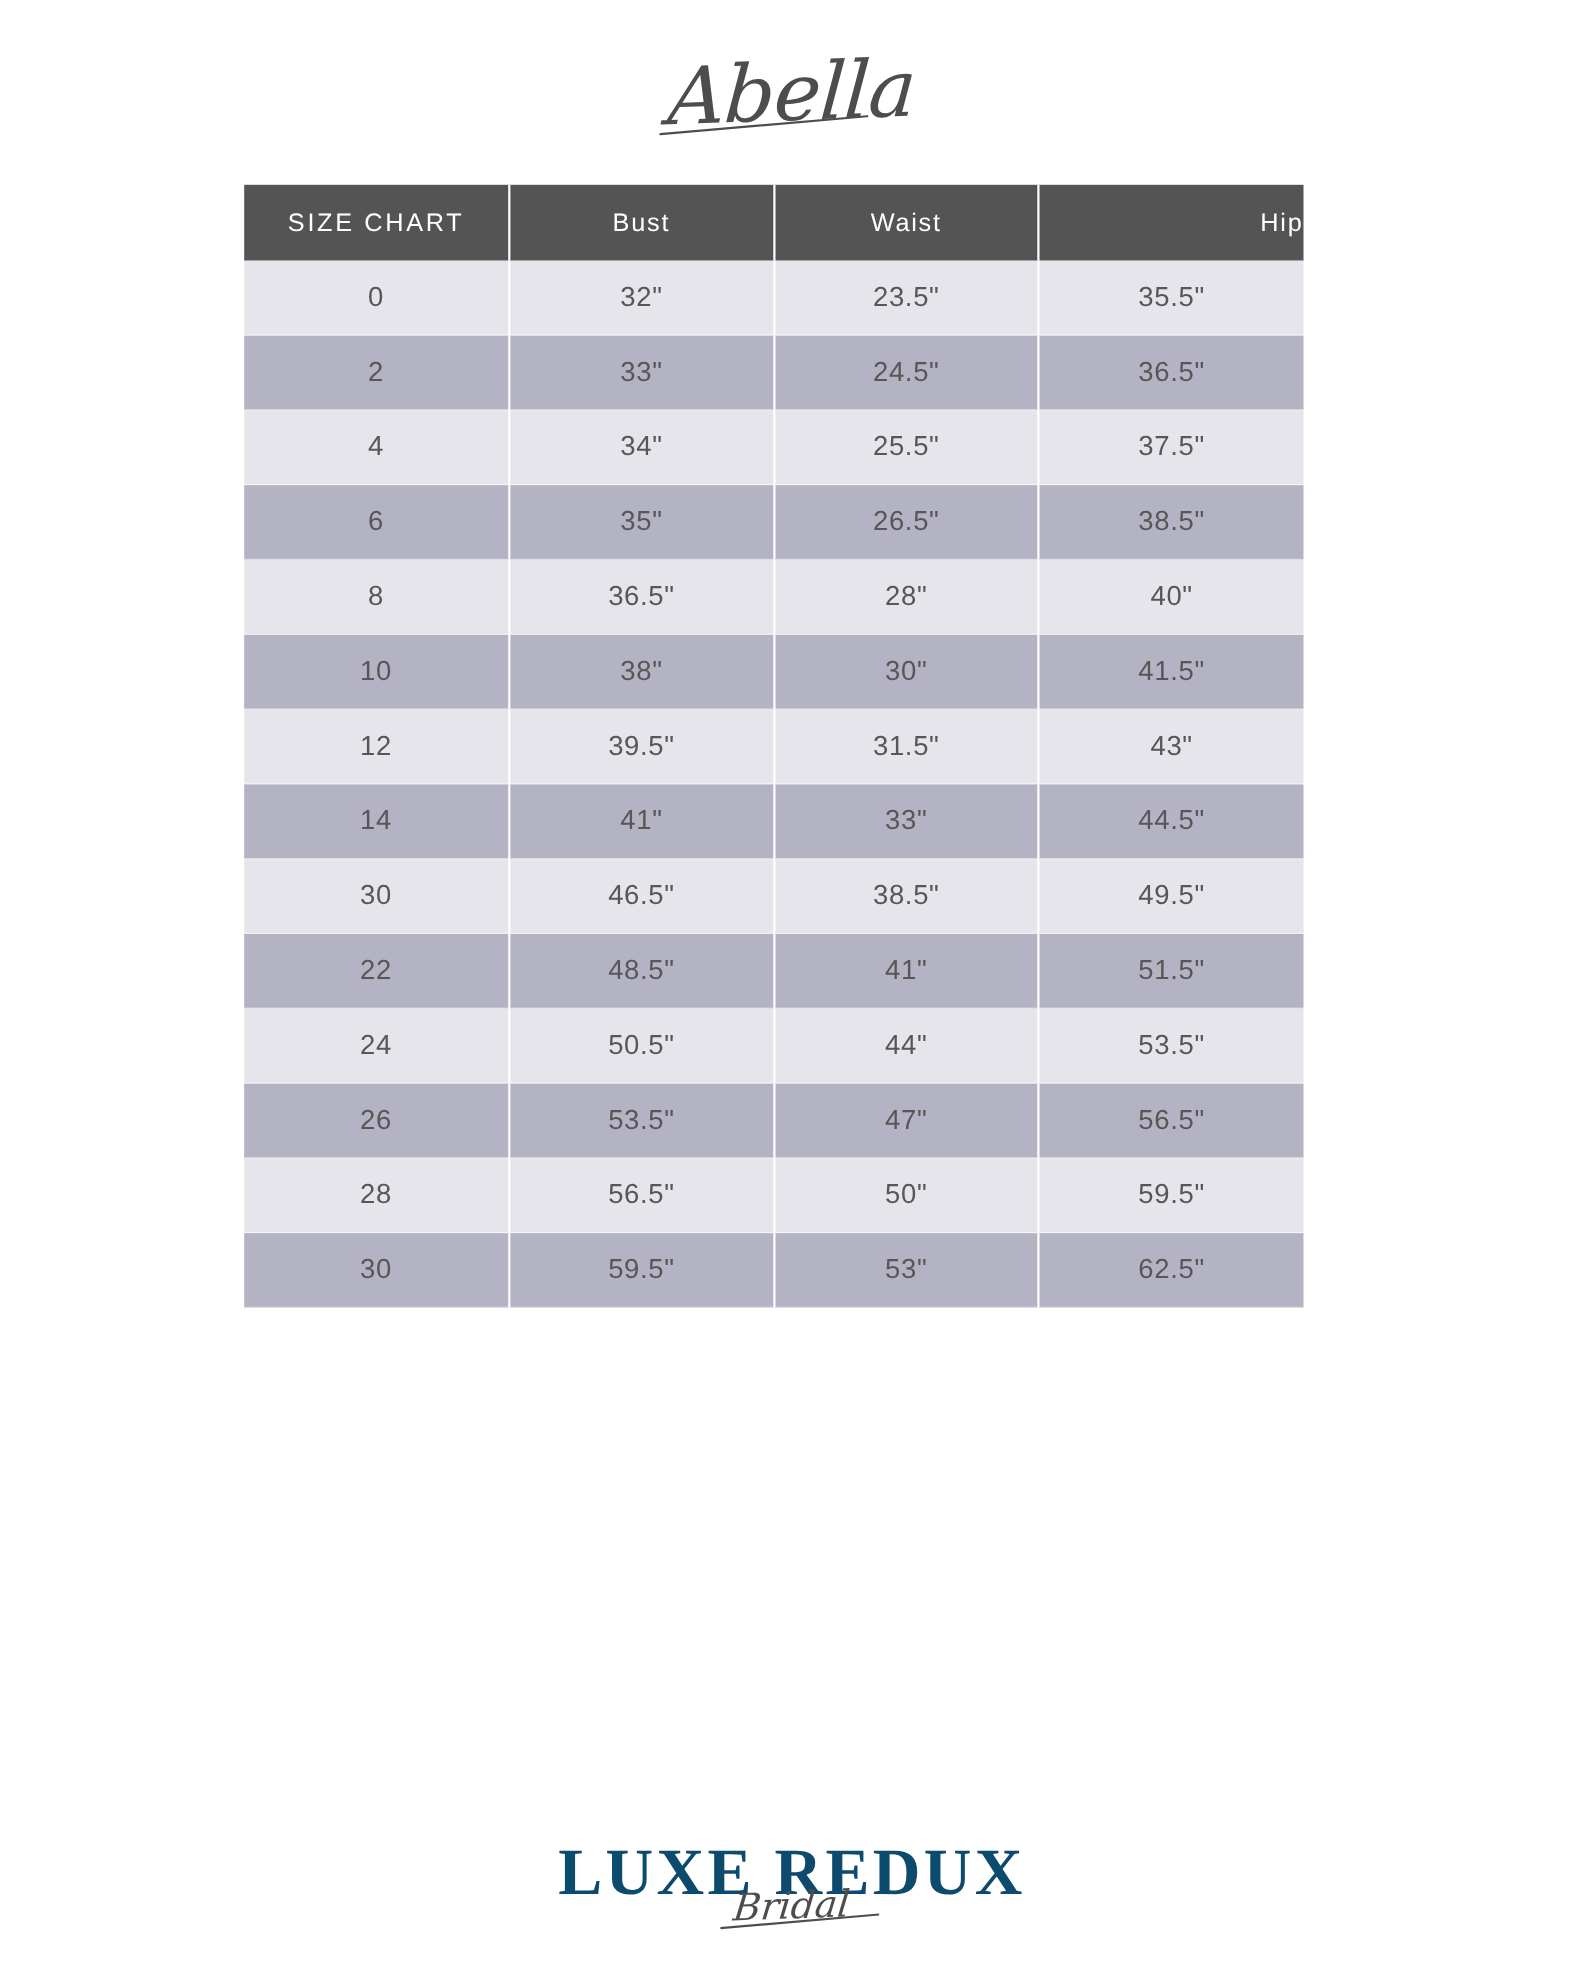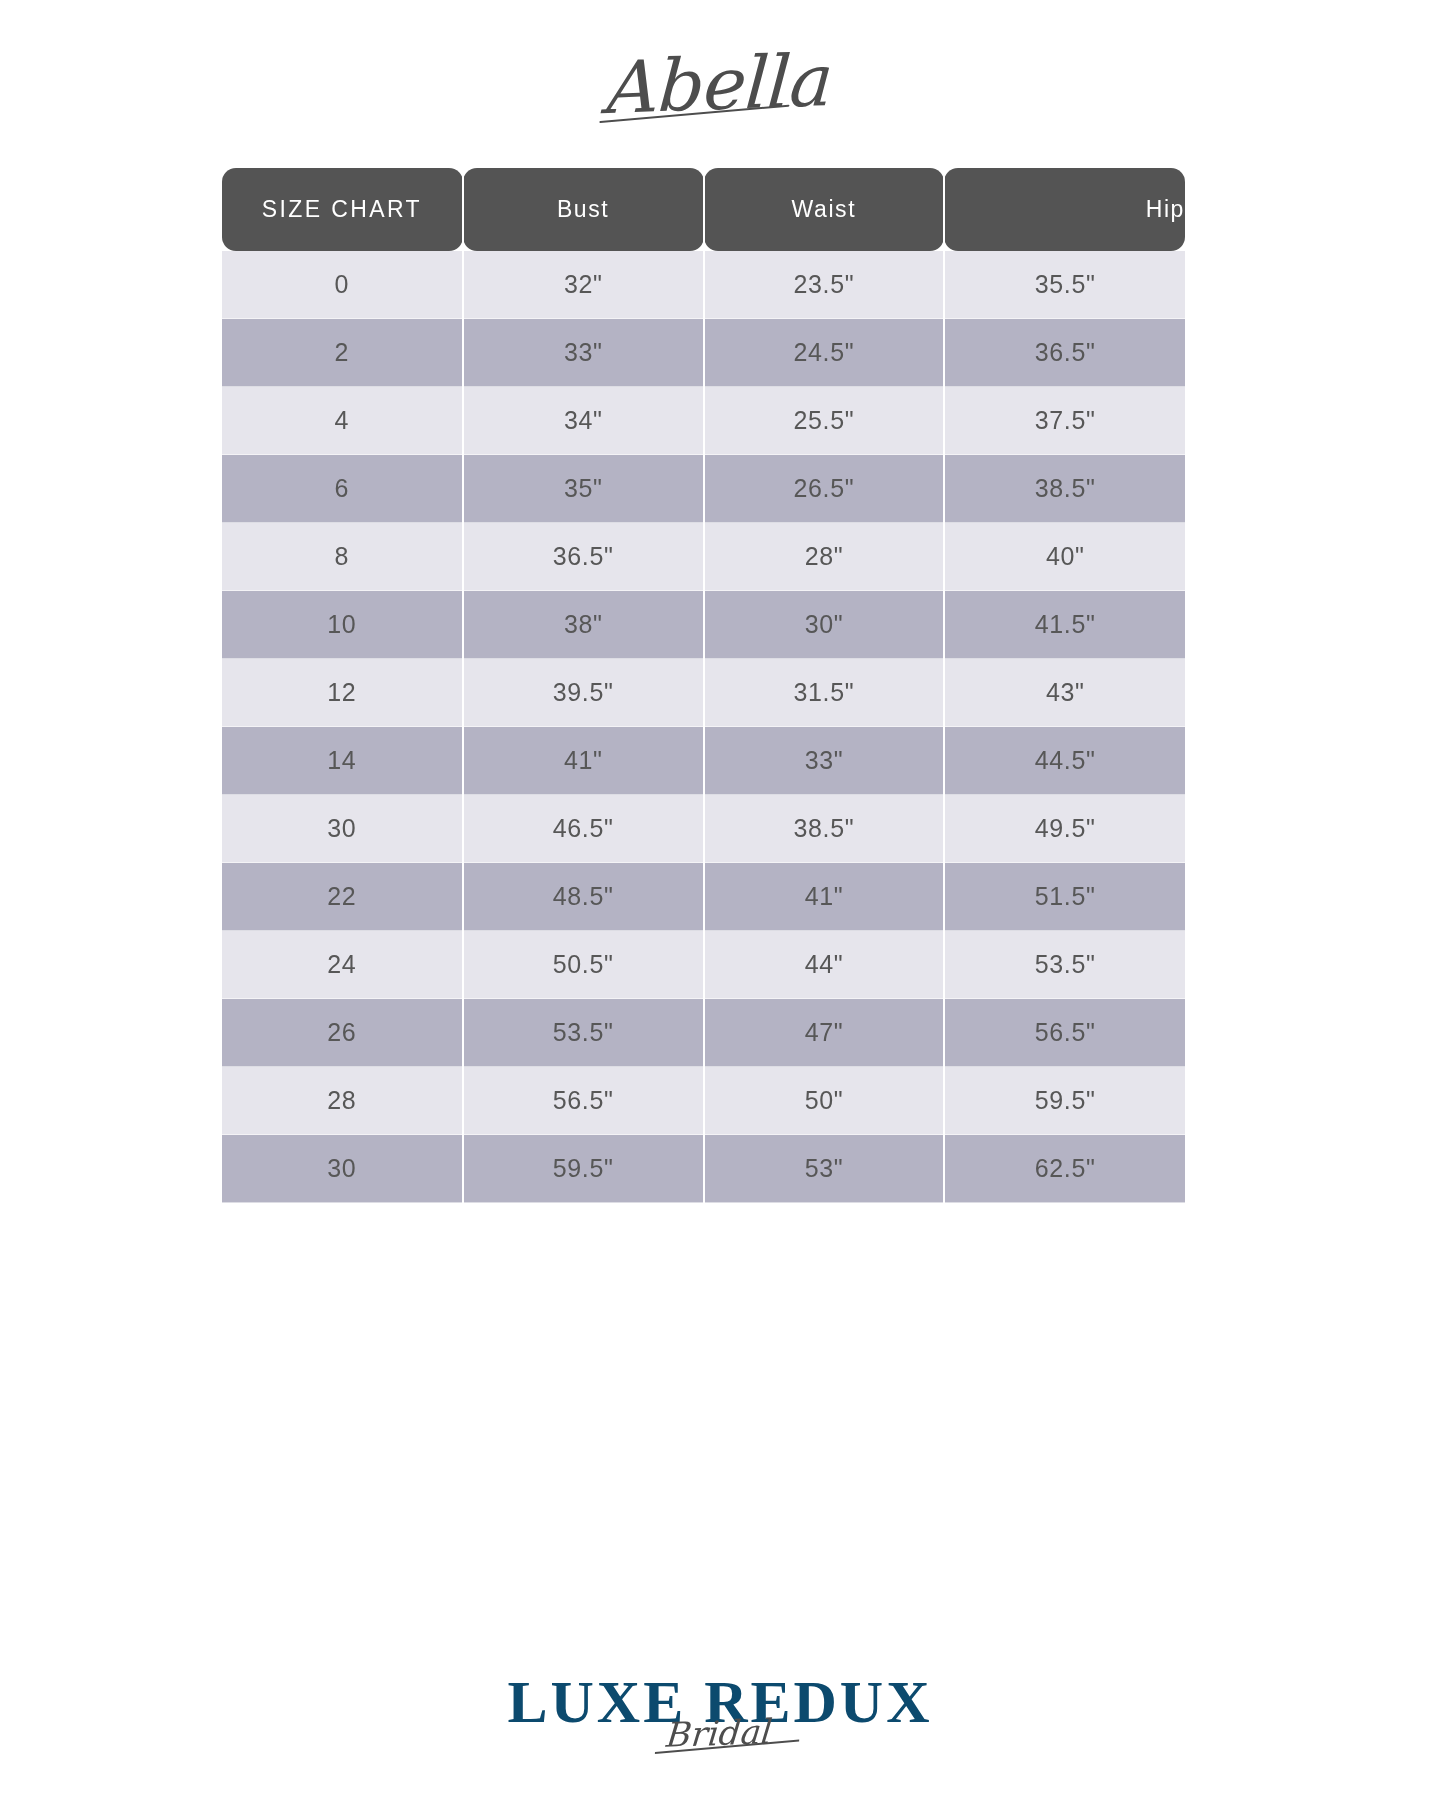--- a/index.html
+++ b/index.html
@@ -66,29 +66,28 @@
   table.size-chart {
     border-collapse: collapse;
     width: 963px;
     table-layout: fixed;
   }
   table.size-chart col { width: 240.75px; }
 
   table.size-chart thead th {
     background: #545454;
     color: #ffffff;
-    height: 83px;
+    height: 69px;
     font-size: 23px;
     font-weight: 400;
     letter-spacing: 1.6px;
     text-align: center;
     vertical-align: middle;
     border-right: 2px solid #ffffff;
     padding: 0;
-    border-radius: 14px;
   }
   table.size-chart thead th:last-child { border-right: none; text-align: right; }
   table.size-chart thead th.col-size { letter-spacing: 2.4px; }
 
   table.size-chart tbody td {
     height: 67px;
     font-size: 25px;
     font-weight: 400;
     color: #575757;
     text-align: center;

